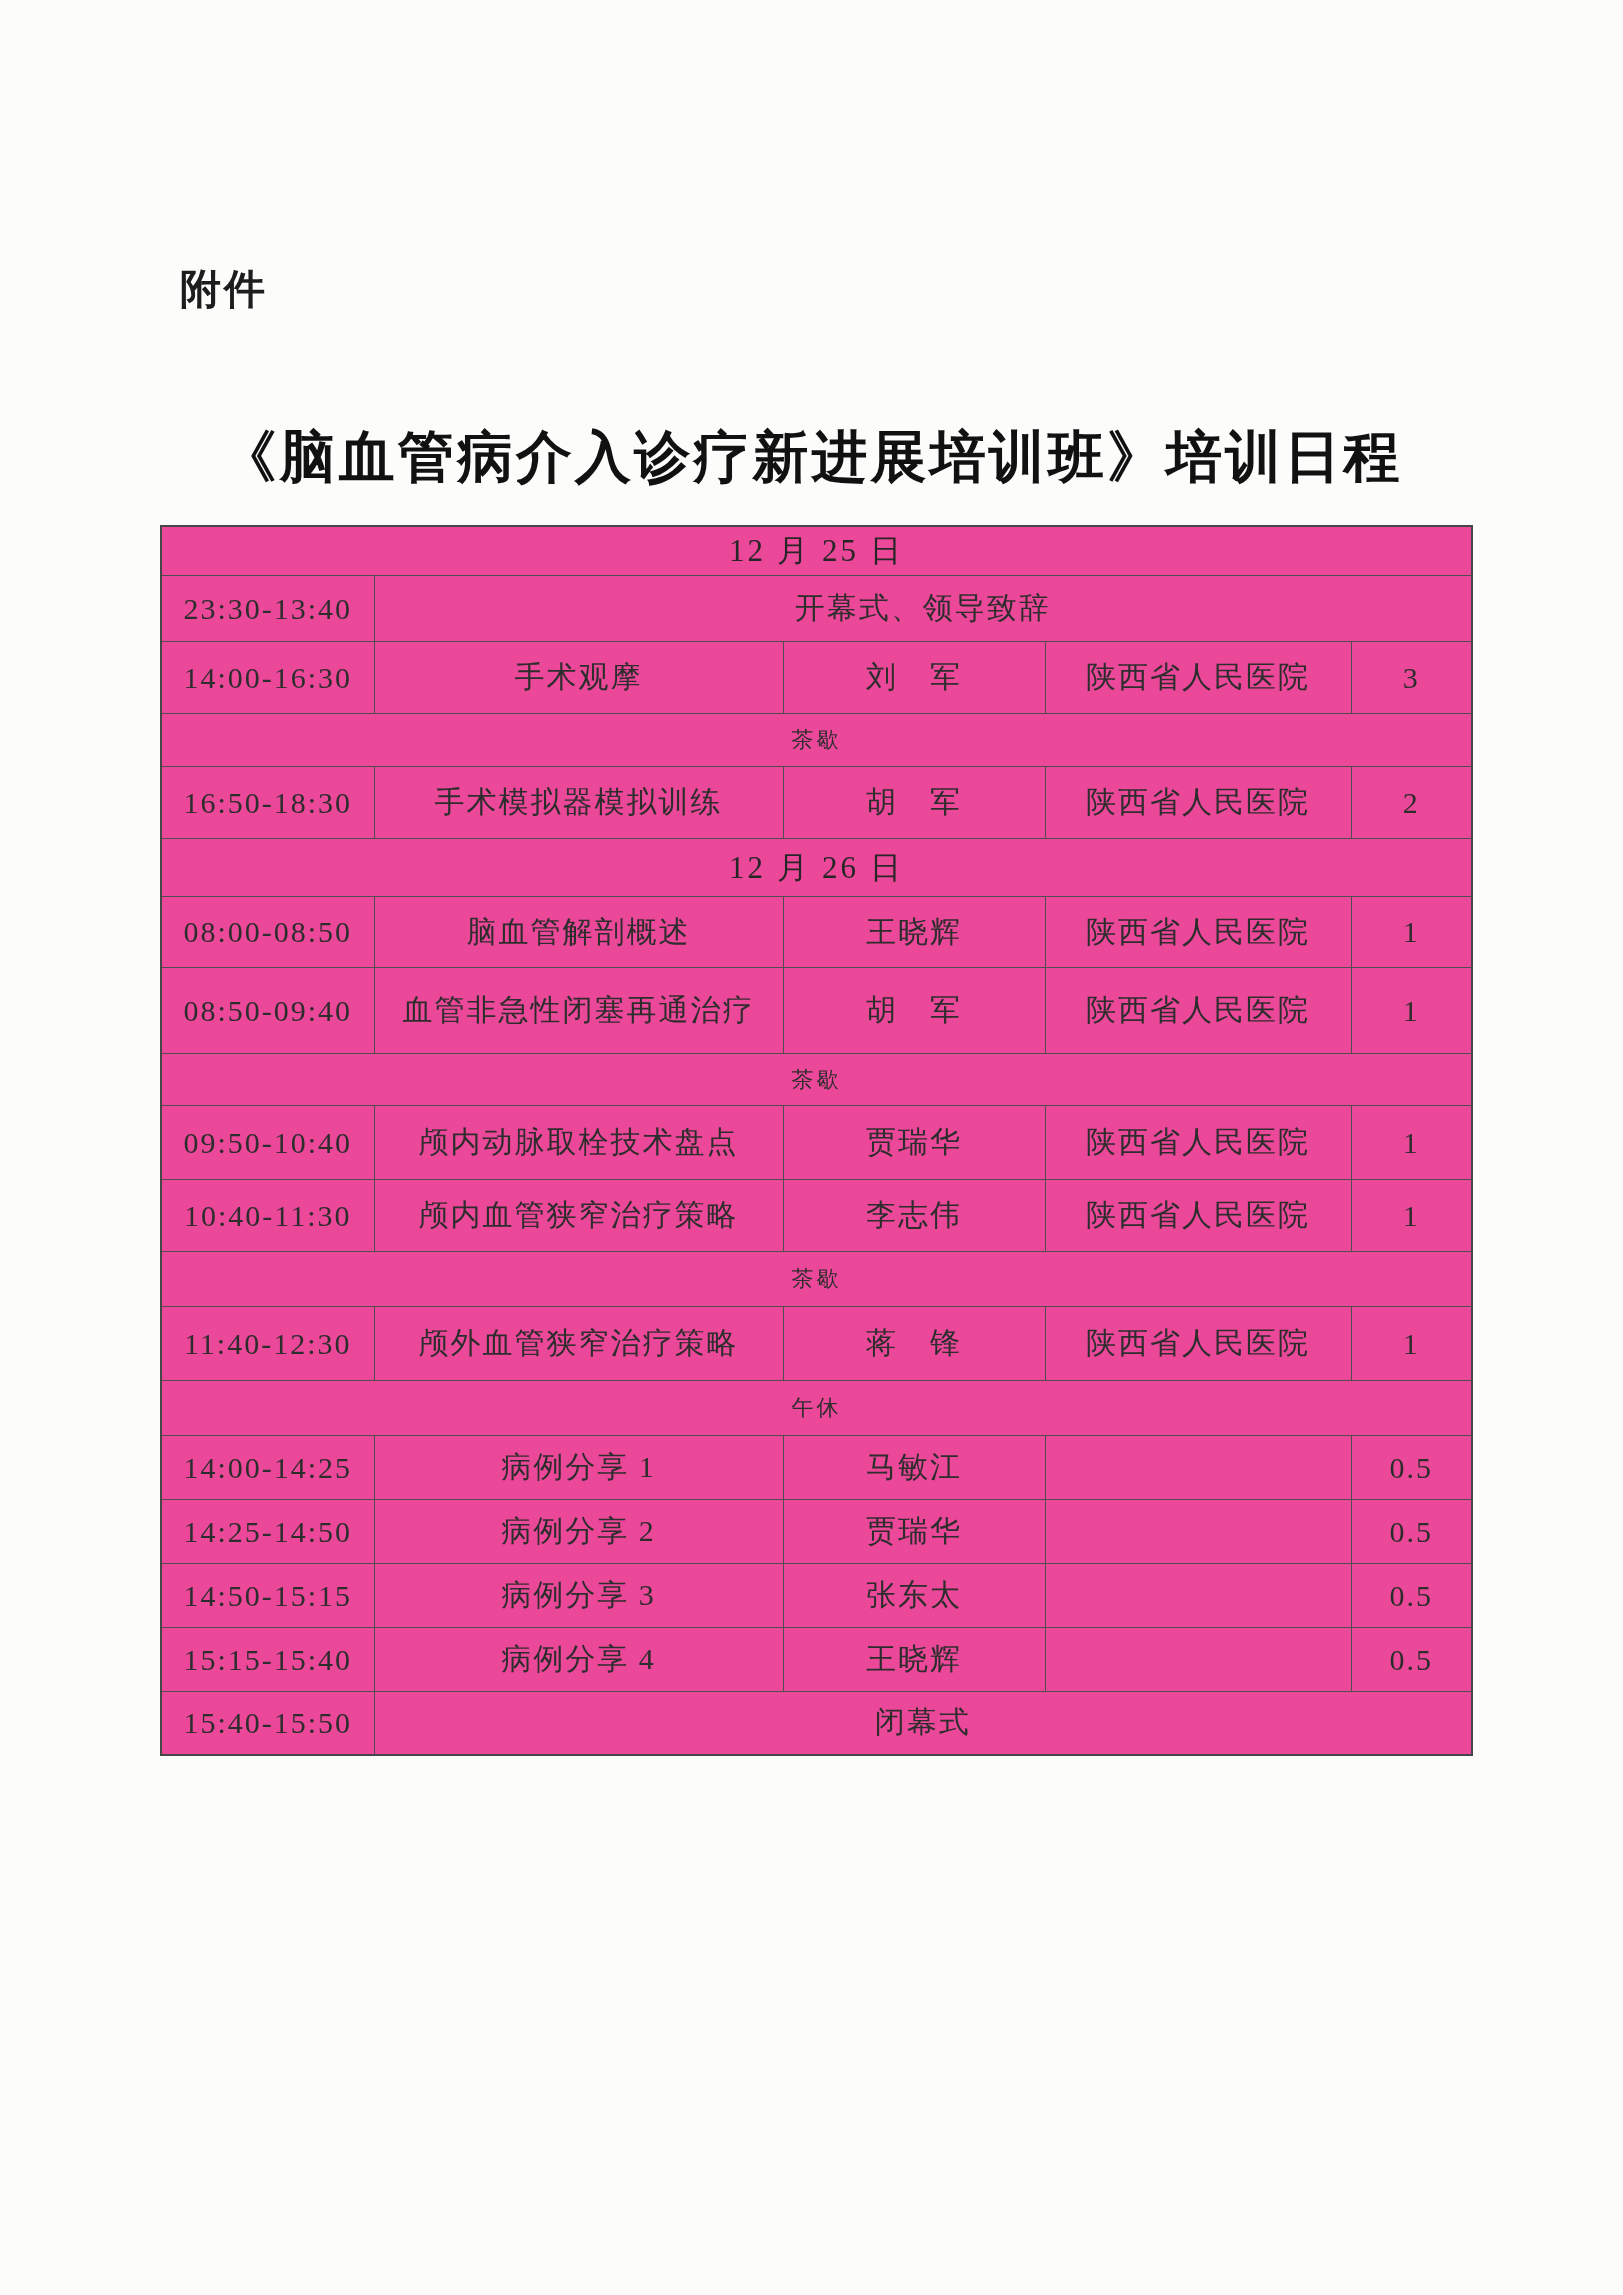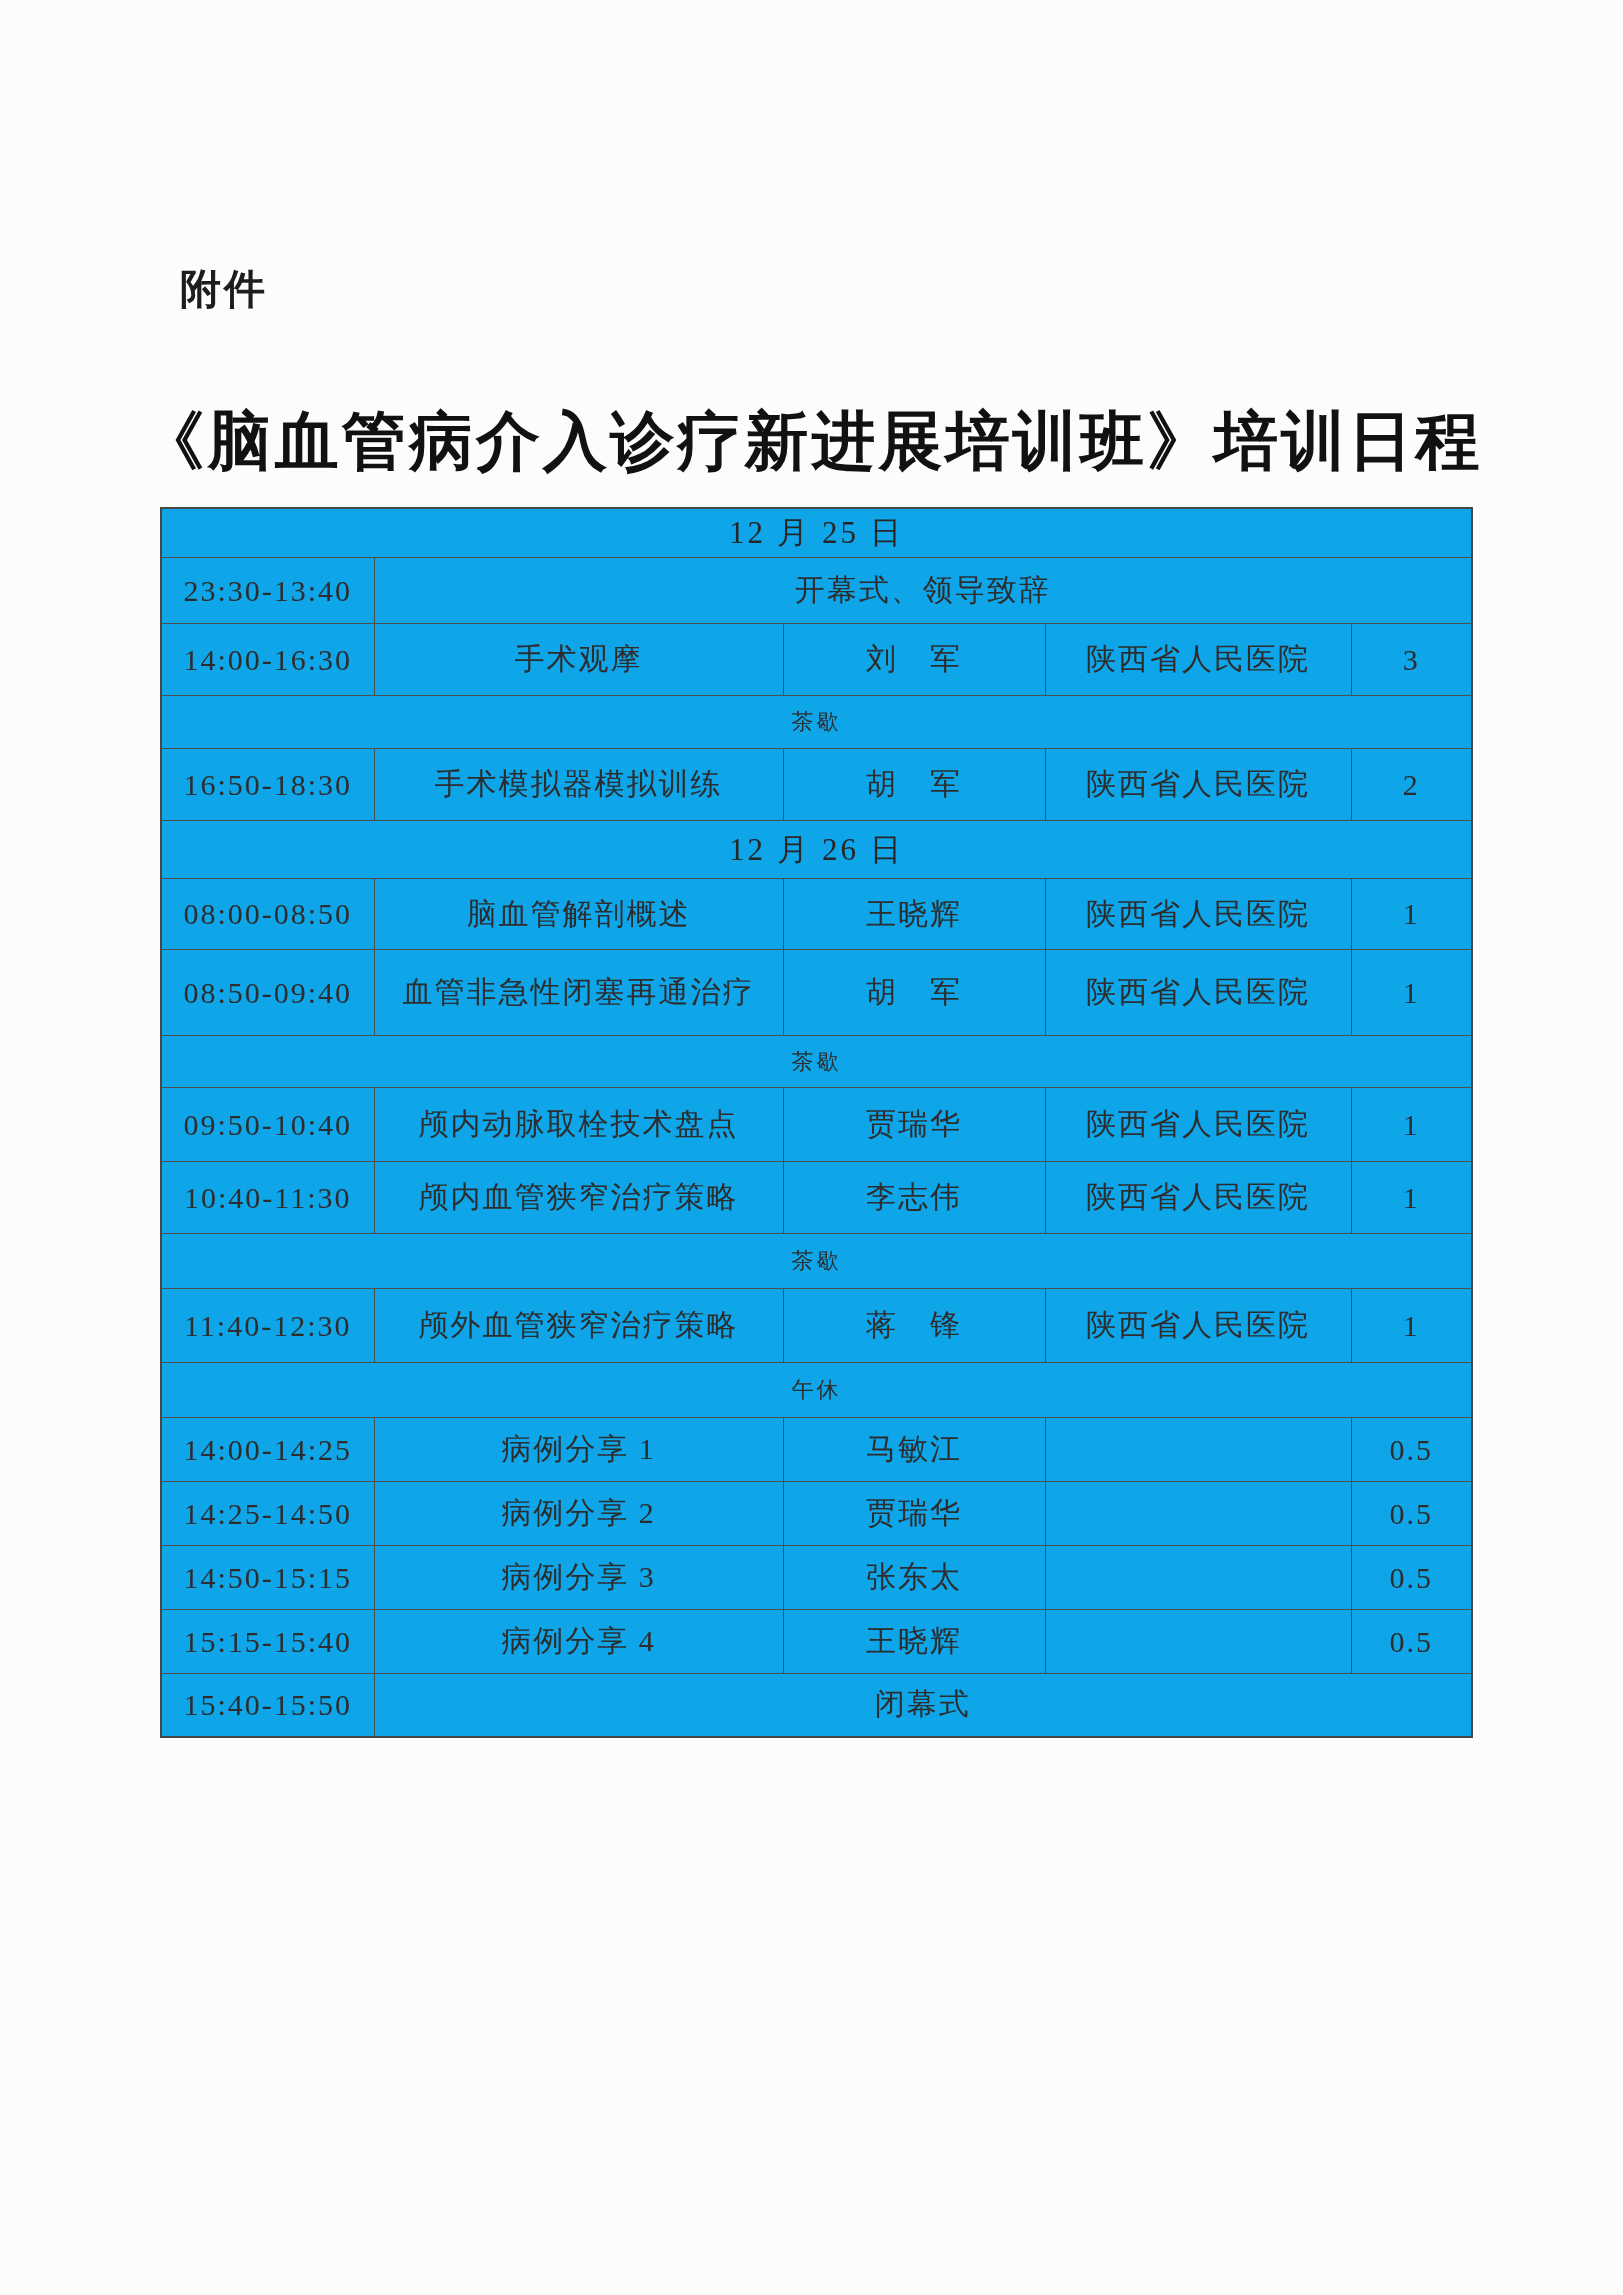--- a/index.html
+++ b/index.html
@@ -19,35 +19,35 @@
     left:180px;top:262px;
     font-size:41px;
     color:#1d1d1d;
     letter-spacing:3.1px;
     font-family:Liberation Sans, sans-serif;
     font-weight:600;
   }
   .doc-title{
     position:absolute;
     left:0;right:0;
-    top:398px;
+    top:420px;
     text-align:center;
-    font-size:64px;
+    font-size:56px;
     font-weight:700;
     color:#111;
     letter-spacing:3.1px;
     font-family:"Liberation Serif","DejaVu Serif",serif;
   }
   table.schedule{
     position:absolute;
-    left:160px;top:507px;
+    left:160px;top:525px;
     width:1311px;
     border-collapse:collapse;
     table-layout:fixed;
-    background:#0ea5e9;
+    background:#ec4899;
   }
   table.schedule td{
     border:1.5px solid #4e4e4e;
     text-align:center;
     vertical-align:middle;
     font-size:30px;
     color:#2d2d2d;
     letter-spacing:2px;
     padding:3.1px 14.3px;
     white-space:pre-wrap;

